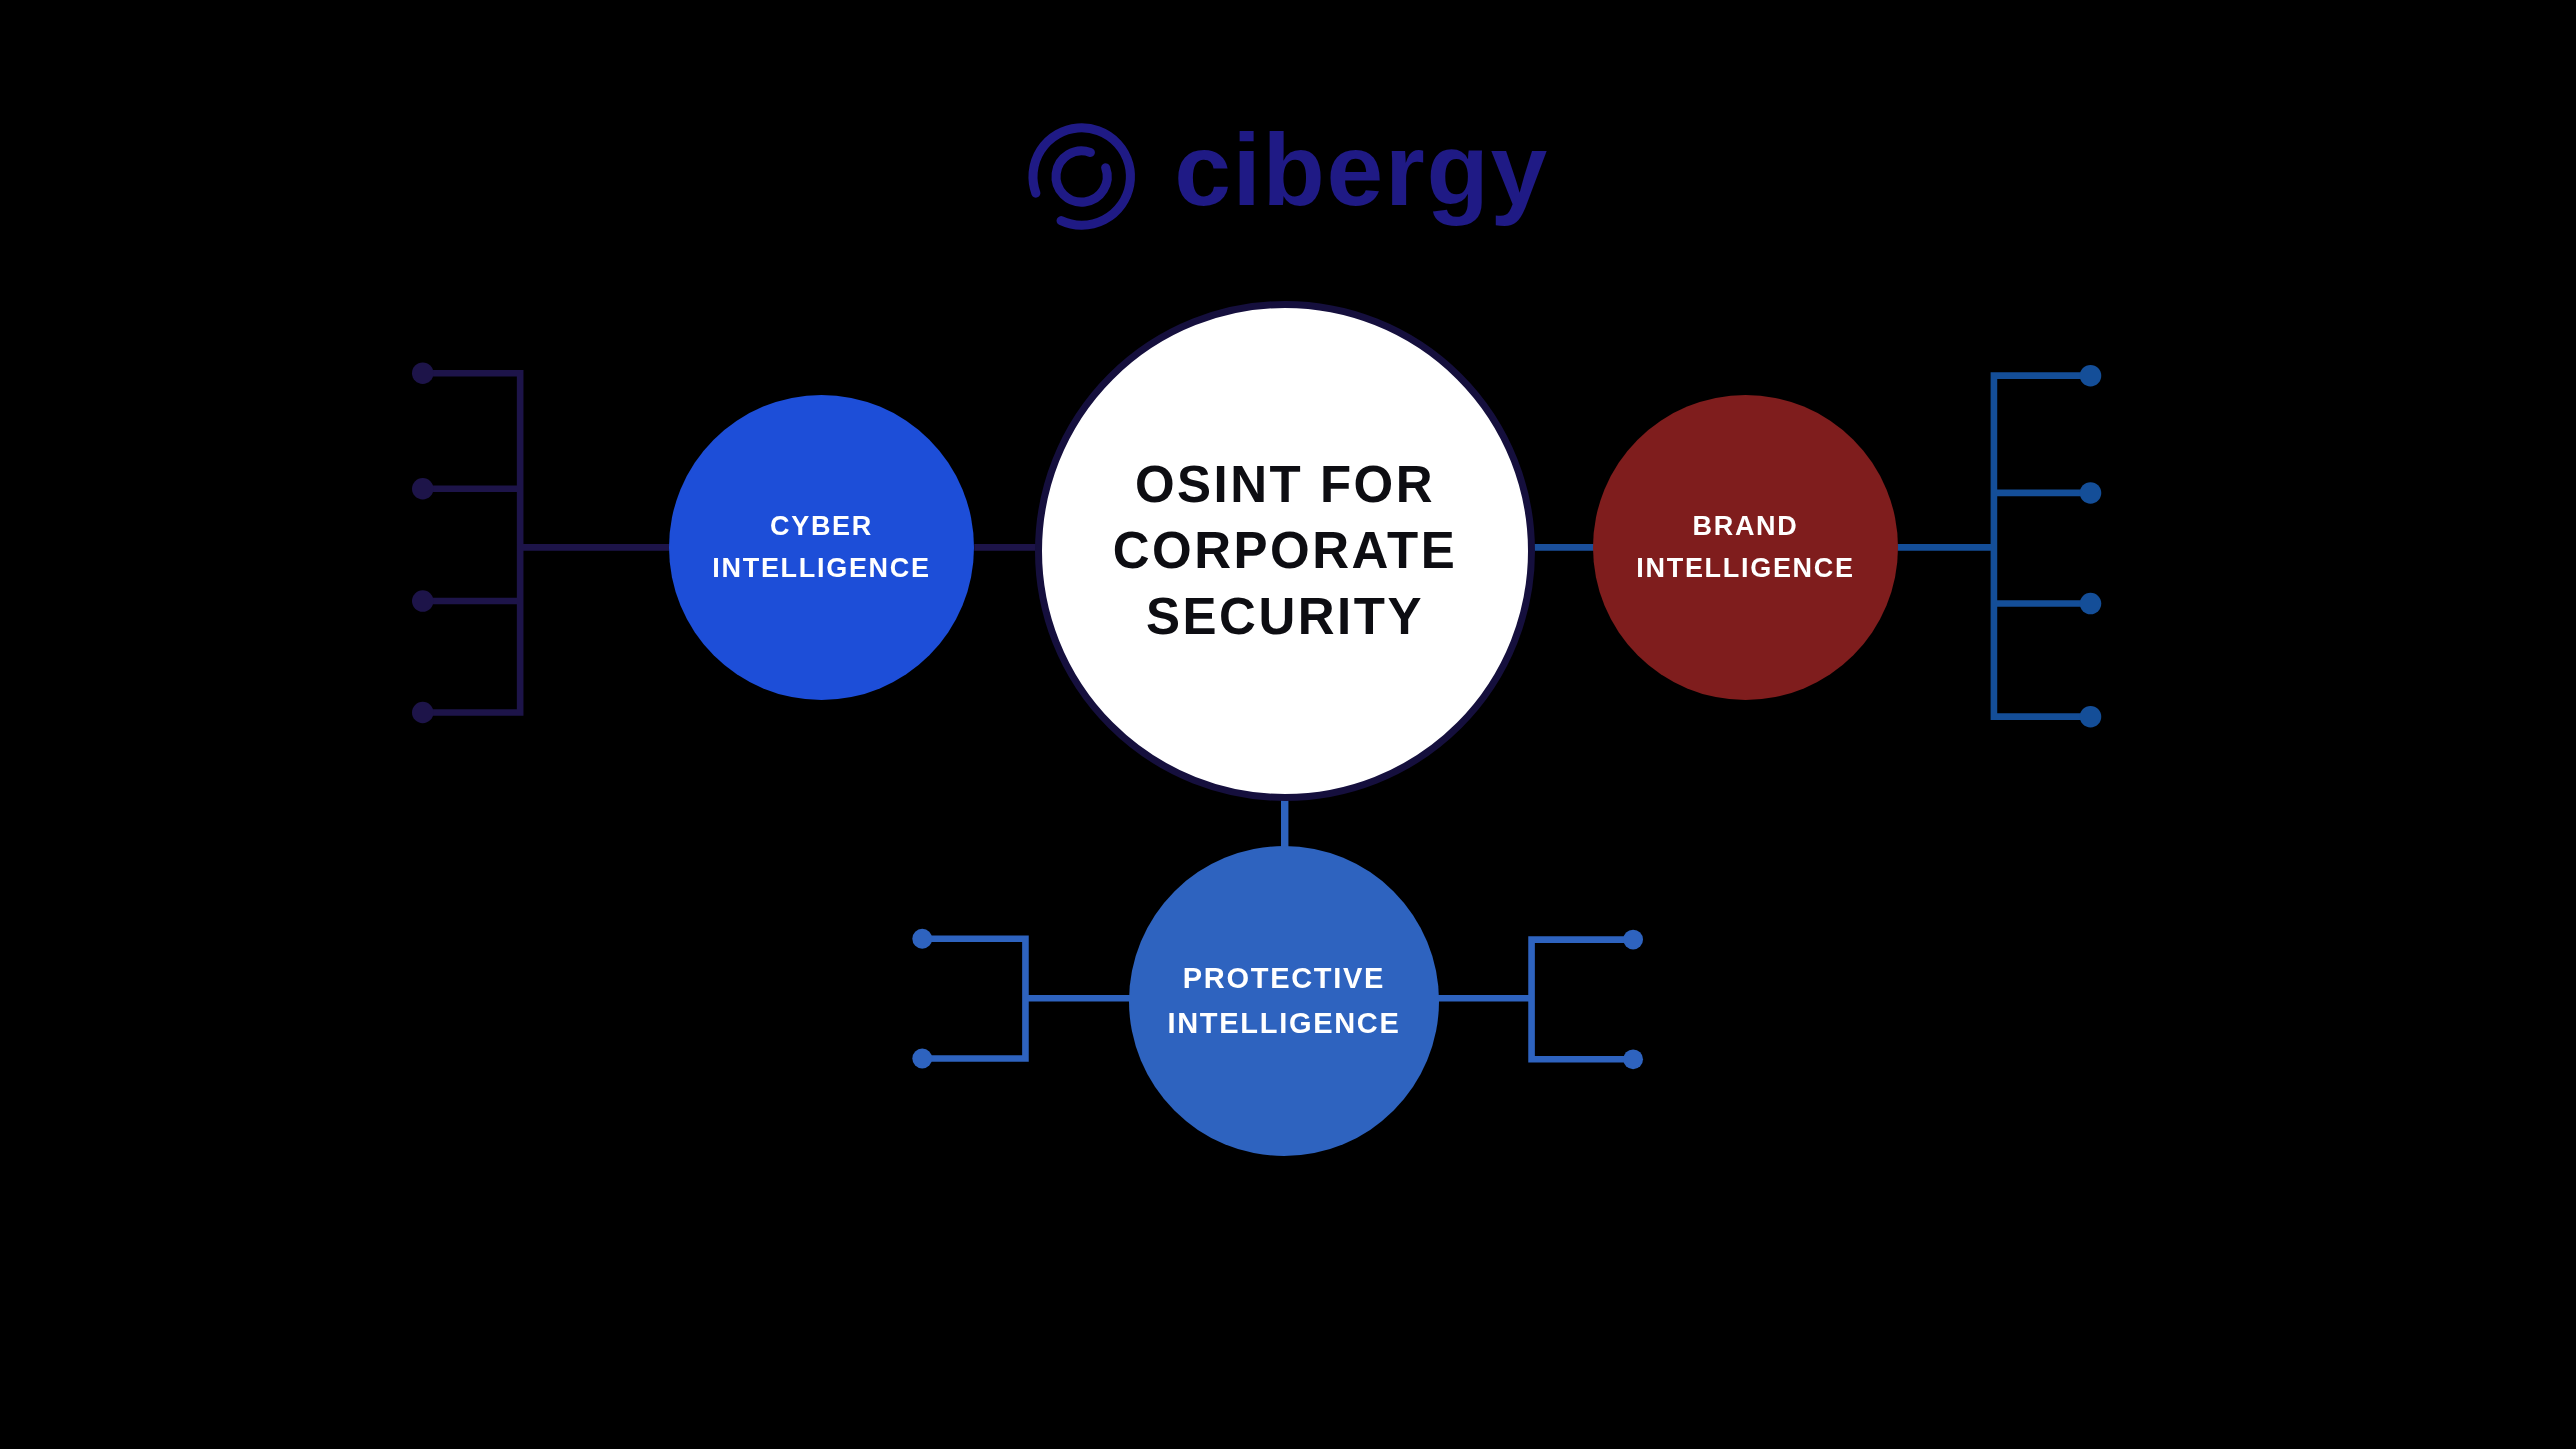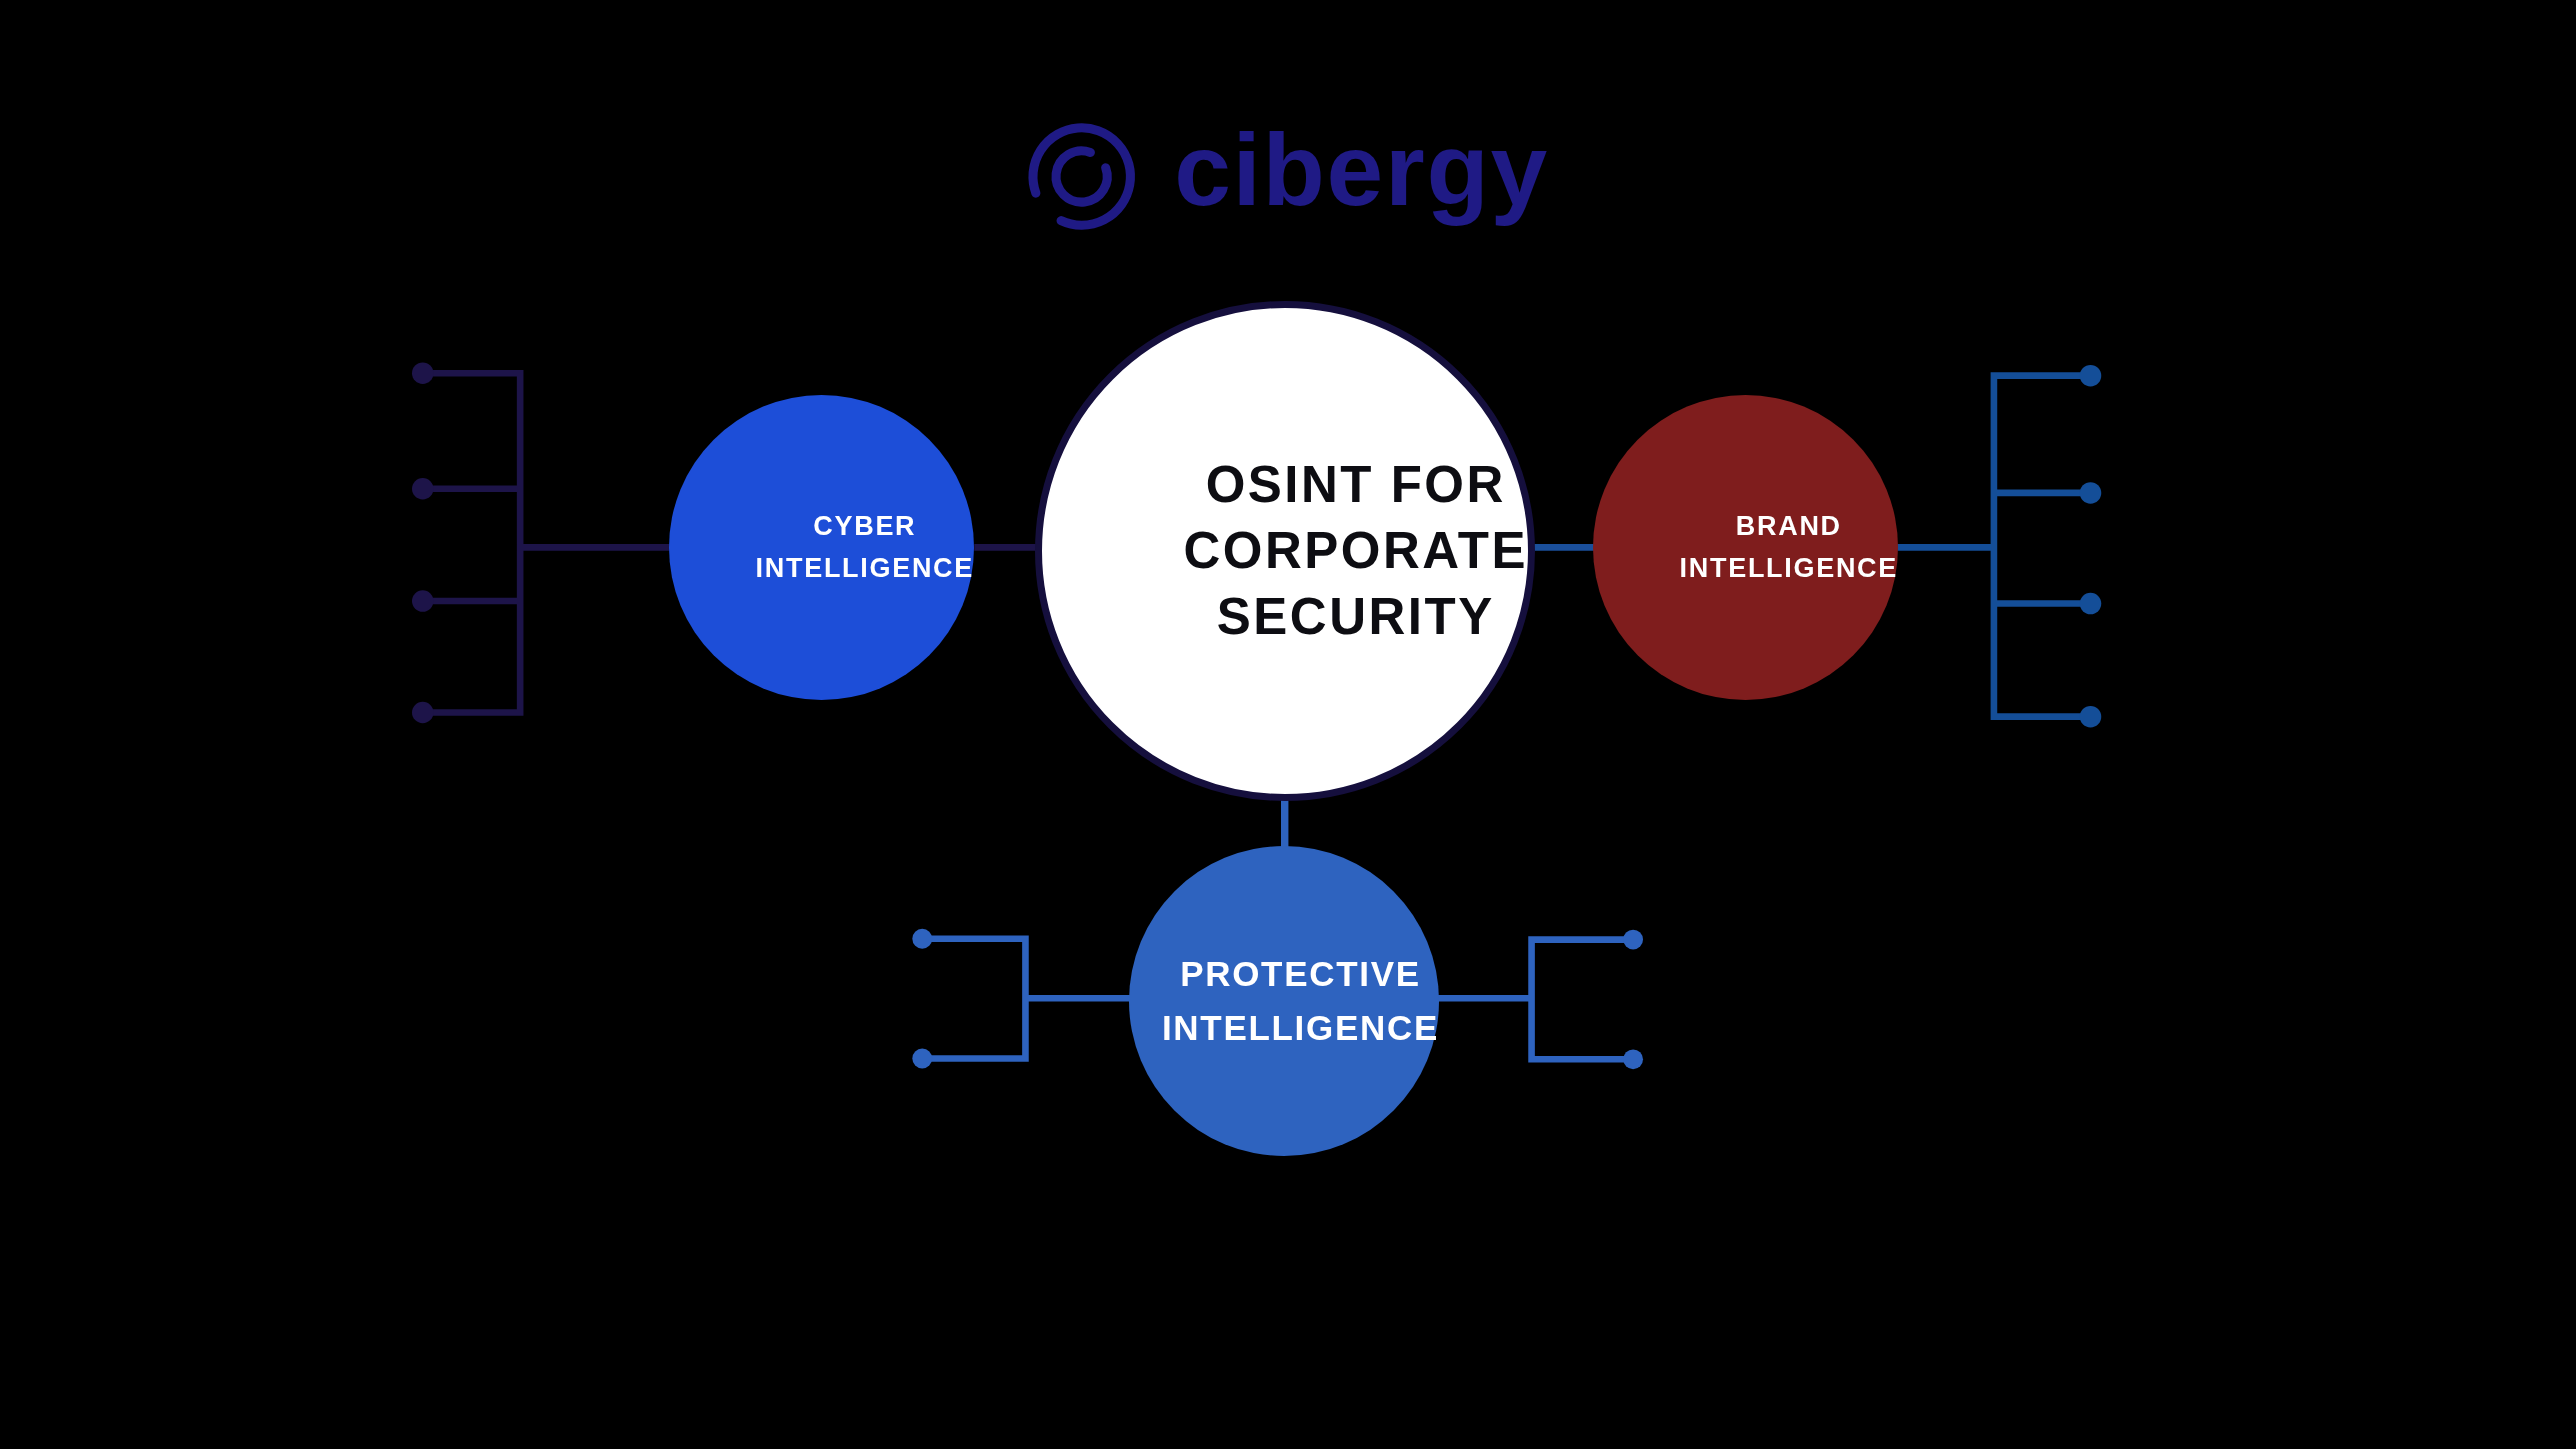--- a/index.html
+++ b/index.html
@@ -43,21 +43,21 @@
     position: absolute;
     inset: 0;
   }
 
   
   .node {
     position: absolute;
     border-radius: 50%;
     display: flex;
     align-items: center;
-    justify-content: flex-end;
+    justify-content: center;
     text-align: center;
   }
   .node .label {
     white-space: pre-line;
     font-weight: 700;
     letter-spacing: 1.7px;
     line-height: 1.55;
   }
   .node-center {
     left: 1035px;
@@ -95,21 +95,21 @@
     height: 310px;
     background: #2e63bf;
   }
   .node-cyber .label,
   .node-brand .label {
     color: #ffffff;
     font-size: 27px;
   }
   .node-protective .label {
     color: #ffffff;
-    font-size: 35px;
+    font-size: 29px;
   }
 </style>
 </head>
 <body>
 
 <div class="stage">
 
   <div class="logo">
     <svg width="109" height="109" viewBox="-66 -66 132 132">
 

